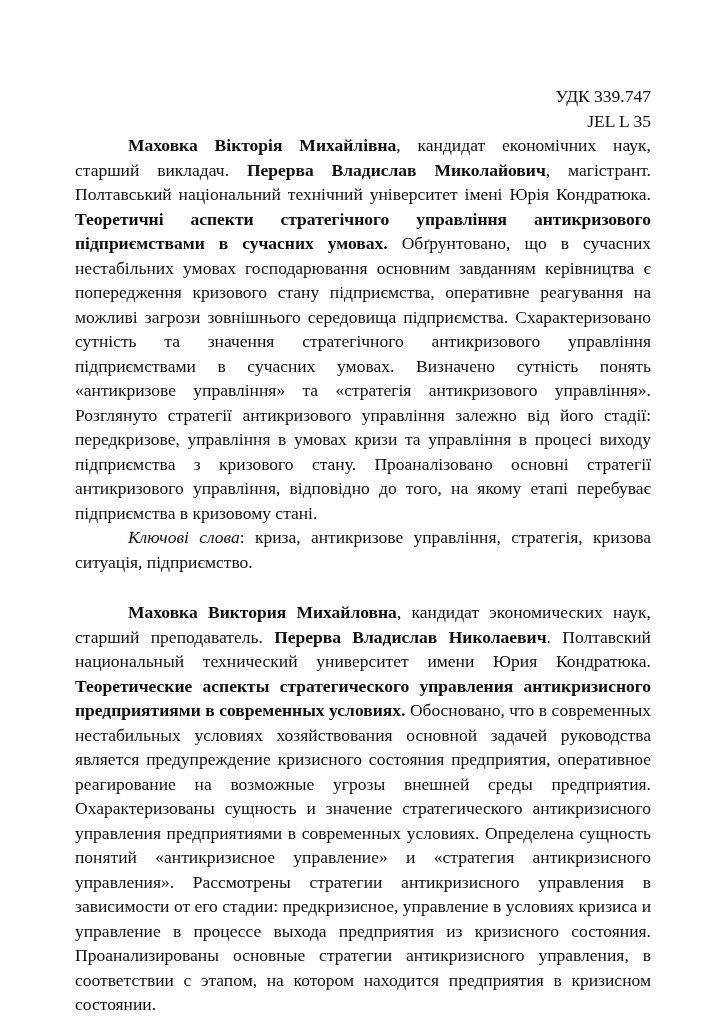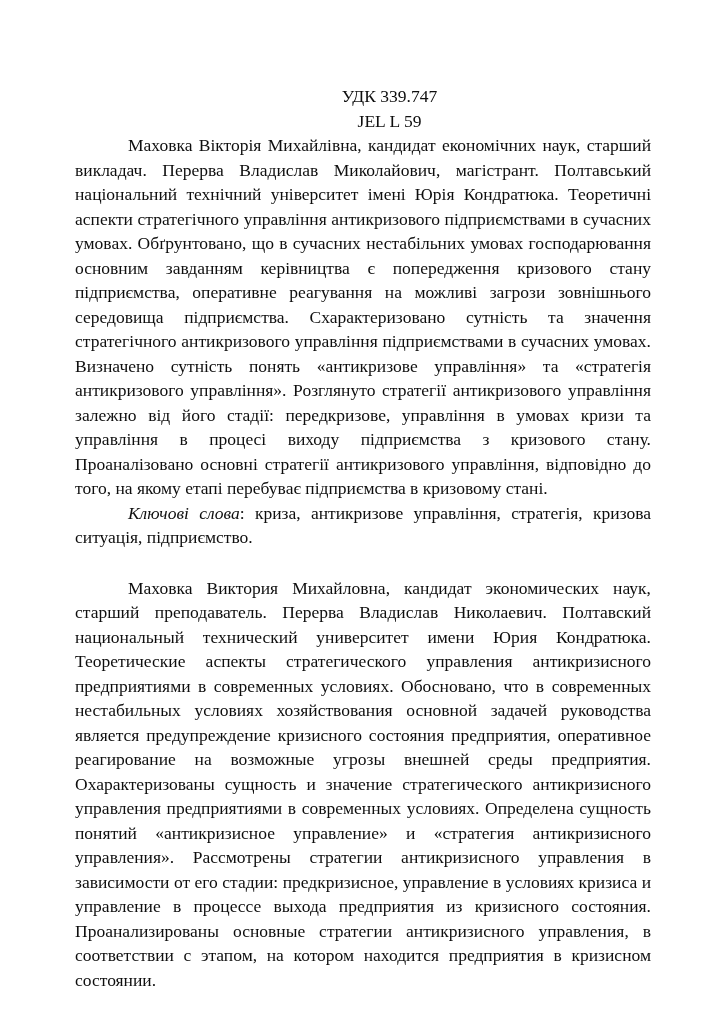--- a/index.html
+++ b/index.html
@@ -20,40 +20,40 @@
   .text-block {
     position: absolute;
     left: 75px;
     top: 84px;
     width: 576px;
     font-size: 17.5px;
     line-height: 24.5px;
   }
   .meta-line {
     margin-left: 53px;
-    text-align: center;
+    text-align: right;
   }
   p.para {
     text-align: justify;
     text-indent: 53px;
   }
   p.spaced-before {
     margin-top: 26px;
   }
-  .b  { font-weight: normal; }
+  .b  { font-weight: bold; }
   .bi { font-weight: normal; font-style: italic; }
 </style>
 </head>
 <body>
 
 <div class="page">
   <div class="text-block">
 
     <div class="meta-line">УДК 339.747</div>
-    <div class="meta-line">JEL L 59</div>
+    <div class="meta-line">JEL L 35</div>
 
     <p class="para"><span class="b">Маховка Вікторія Михайлівна</span><span>, кандидат економічних наук, старший викладач. </span><span class="b">Перерва Владислав Миколайович</span><span>, магістрант. Полтавський національний технічний університет імені Юрія Кондратюка. </span><span class="b">Теоретичні аспекти стратегічного управління антикризового підприємствами в сучасних умовах. </span><span>Обґрунтовано, що в сучасних нестабільних умовах господарювання основним завданням керівництва є попередження кризового стану підприємства, оперативне реагування на можливі загрози зовнішнього середовища підприємства. Схарактеризовано сутність та значення стратегічного антикризового управління підприємствами в сучасних умовах. Визначено сутність понять «антикризове управління» та «стратегія антикризового управління». Розглянуто стратегії антикризового управління залежно від його стадії: передкризове, управління в умовах кризи та управління в процесі виходу підприємства з кризового стану. Проаналізовано основні стратегії антикризового управління,  відповідно до того, на якому етапі перебуває підприємства в кризовому стані.</span></p>
 
     <p class="para"><span class="bi">Ключові слова</span><span>: криза, антикризове управління, стратегія, кризова ситуація, підприємство.</span></p>
 
     <p class="para spaced-before"><span class="b">Маховка Виктория Михайловна</span><span>, кандидат экономических наук, старший преподаватель. </span><span class="b">Перерва Владислав Николаевич</span><span>. Полтавский национальный технический университет имени Юрия Кондратюка. </span><span class="b">Теоретические аспекты стратегического управления антикризисного предприятиями в современных условиях. </span><span>Обосновано, что в современных нестабильных условиях хозяйствования основной задачей руководства является предупреждение кризисного состояния предприятия, оперативное реагирование на возможные угрозы внешней среды предприятия. Охарактеризованы сущность и значение стратегического антикризисного управления предприятиями в современных условиях. Определена сущность понятий «антикризисное управление» и «стратегия антикризисного управления». Рассмотрены стратегии антикризисного управления в зависимости от его стадии: предкризисное, управление в условиях кризиса и управление в процессе выхода предприятия из кризисного состояния. Проанализированы основные стратегии антикризисного управления, в соответствии с этапом, на котором находится предприятия в кризисном состоянии.</span></p>
 
   </div>
 </div>
 

